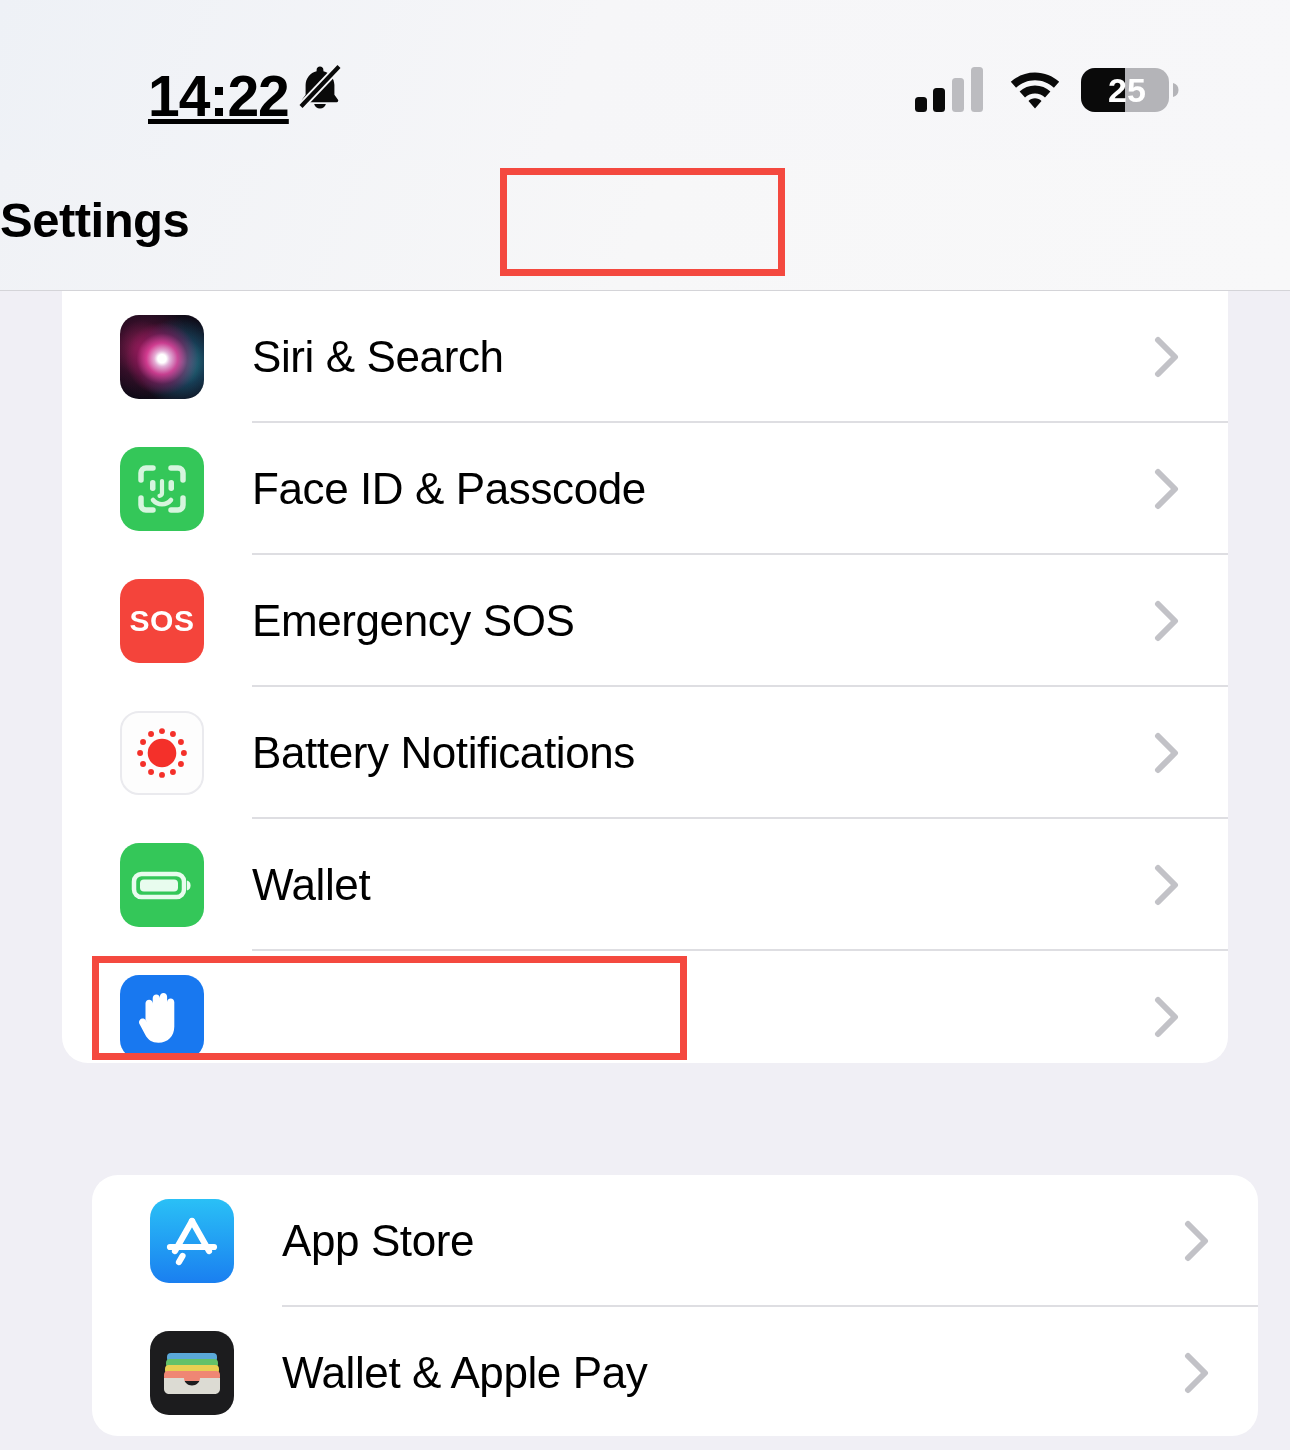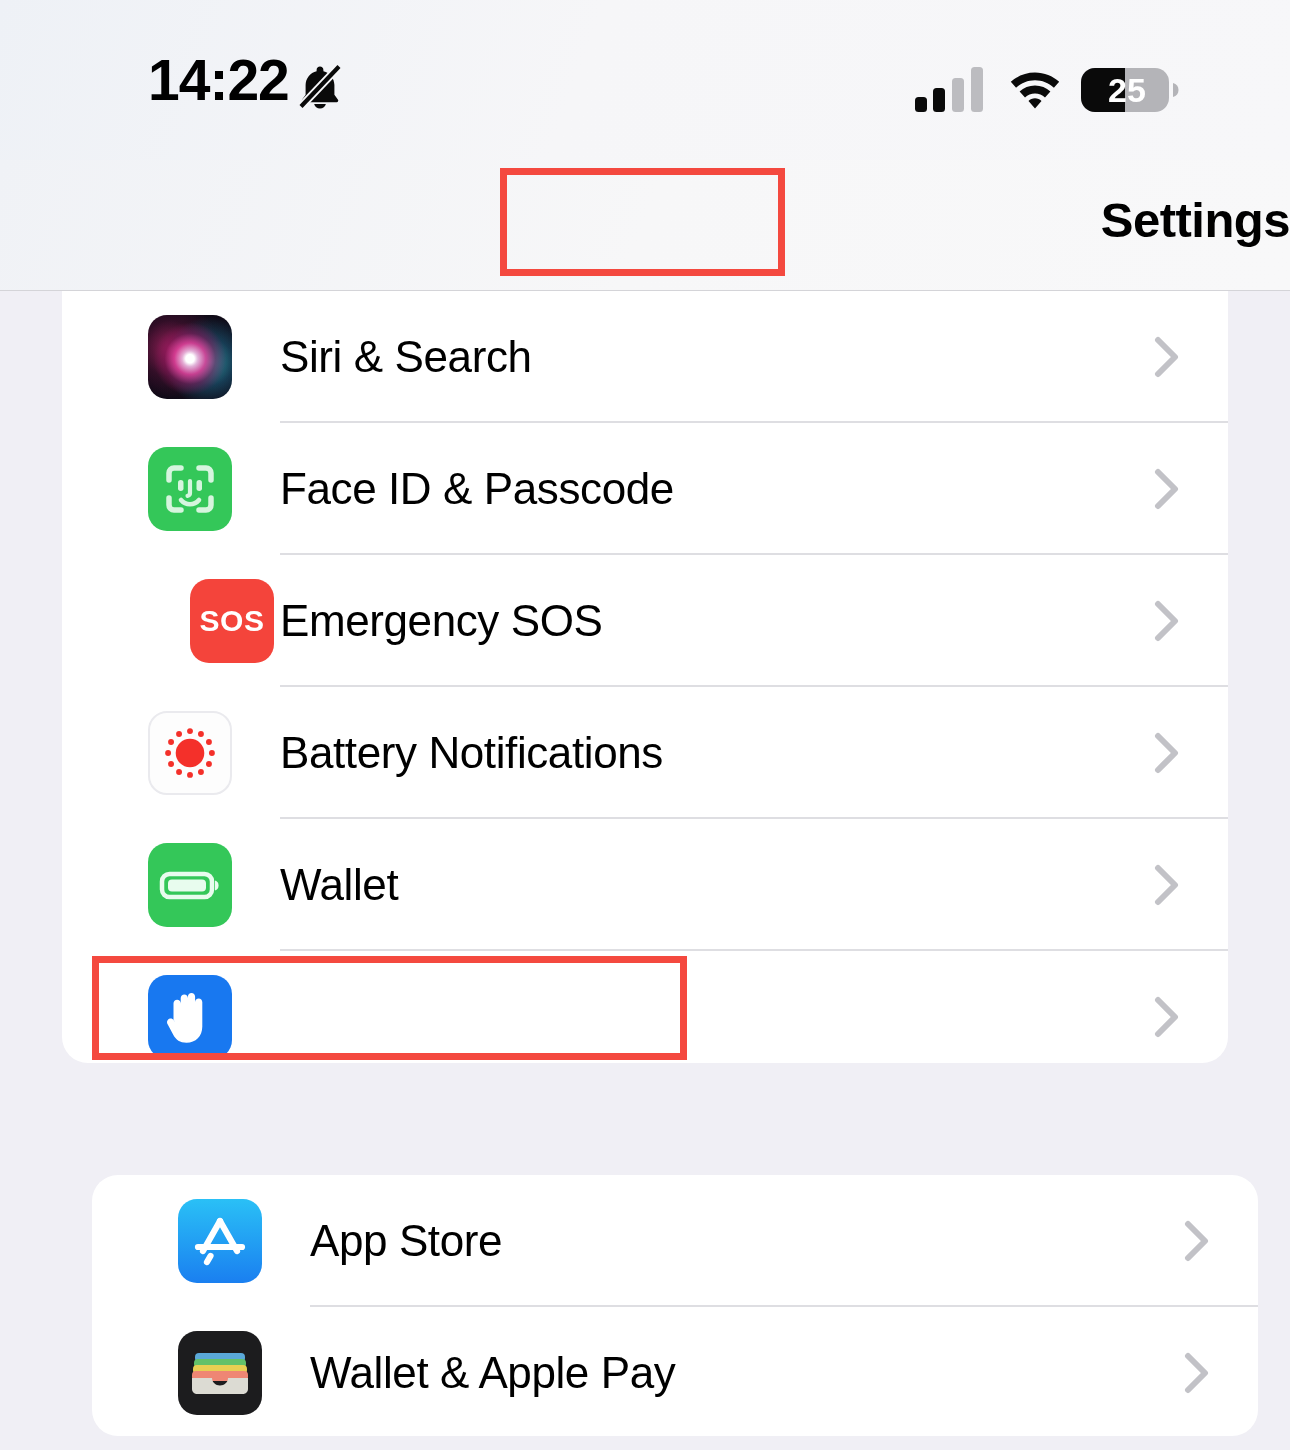--- a/index.html
+++ b/index.html
@@ -11,56 +11,55 @@
   }
 
   .screen { position: relative; width: 1290px; height: 1450px; }
 
   
   .statusbar {
     position: absolute; top: 0; left: 0; width: 1290px; height: 160px;
     background: linear-gradient(110deg,#eef1f6 0%,#f6f6f8 45%,#f7f7f9 100%);
   }
   .sb-time {
-    position: absolute; left: 148px; top: 52px;
+    position: absolute; left: 148px; top: 68px;
     font-size: 57px; font-weight: 700; color: #000;
-    letter-spacing: -1px; line-height: 1;
+    letter-spacing: -1px; line-height: 1; text-decoration: underline;
   }
   .sb-bell { position: absolute; left: 293px; top: 60px; width: 54px; height: 54px; }
   .sb-signal { position: absolute; left: 915px; top: 66px; width: 68px; height: 46px; }
   .sb-wifi { position: absolute; left: 1006px; top: 63px; width: 58px; height: 48px; }
   .sb-batt { position: absolute; left: 1080px; top: 66px; width: 100px; height: 48px; }
 
   
   .navbar {
     position: absolute; top: 160px; left: 0; width: 1290px; height: 131px;
     background: linear-gradient(110deg,#f0f2f6 0%,#f7f7f8 50%,#f8f8f9 100%);
     border-bottom: 1px solid #d4d4d8;
   }
   .nav-title {
     position: absolute; left: 0; right: 0; top: 192px;
-    text-align: right; font-size: 49px; font-weight: 700;
+    text-align: left; font-size: 49px; font-weight: 700;
     color: #000; letter-spacing: -0.5px;
   }
 
   
   .annot {
     position: absolute; border: 7px solid #f4493f;
     background: transparent; pointer-events: none;
   }
   .annot-title { left: 500px; top: 168px; width: 285px; height: 108px; }
   .annot-row   { left: 92px;  top: 956px; width: 595px; height: 104px; }
 
   
   .content { position: absolute; top: 291px; left: 0; width: 1290px; height: 1159px; }
 
   .card {
     position: absolute; left: 62px; width: 1166px;
     background: #ffffff;
-    padding-left: 28px;
   }
   .card-1 { top: 0px;   height: 772px; border-radius: 0 0 26px 26px; }
   .card-2 { top: 884px; height: 261px; border-radius: 26px; margin-left: 30px; }
 
   .row {
     position: relative; height: 132px; width: 100%;
     display: flex; align-items: center;
   }
   .row-icon {
     position: absolute; left: 58px; width: 84px; height: 84px;
@@ -87,21 +86,21 @@
     background: radial-gradient(circle at 50% 52%, #ffffff 0%, #ffffff 7%,
                 rgba(255,190,230,.85) 13%, rgba(226,60,150,.85) 26%,
                 rgba(120,20,80,.6) 42%, rgba(20,14,30,.2) 60%),
                 radial-gradient(circle at 74% 56%, rgba(60,210,220,.85) 0%,
                 rgba(30,130,170,.5) 30%, rgba(10,30,50,0) 58%),
                 radial-gradient(circle at 26% 40%, rgba(220,40,120,.8) 0%,
                 rgba(120,20,70,.4) 35%, rgba(10,10,20,0) 62%),
                 radial-gradient(circle at 50% 50%, #201a28 0%, #120d18 55%, #0a0612 100%);
   }
   .ic-faceid { background: #34c759; position: relative; }
-  .ic-sos { background: #f4443b; display:flex; align-items:center; justify-content:center;margin-left:42px; }
+  .ic-sos { background: #f4443b; display:flex; align-items:center; justify-content:center; }
   .ic-sos span {
     color:#fff; font-weight:700; font-size:30px; letter-spacing:0.5px;
     font-family:"Liberation Sans", sans-serif;
   }
   .ic-expo {
     background: #fdfdfd; border: 2px solid #eaeaee;
     display:flex; align-items:center; justify-content:center;
   }
   .ic-batt { background: #34c759; display:flex; align-items:center; justify-content:center; }
   .ic-priv { background: #1878f0; display:flex; align-items:center; justify-content:center; }

